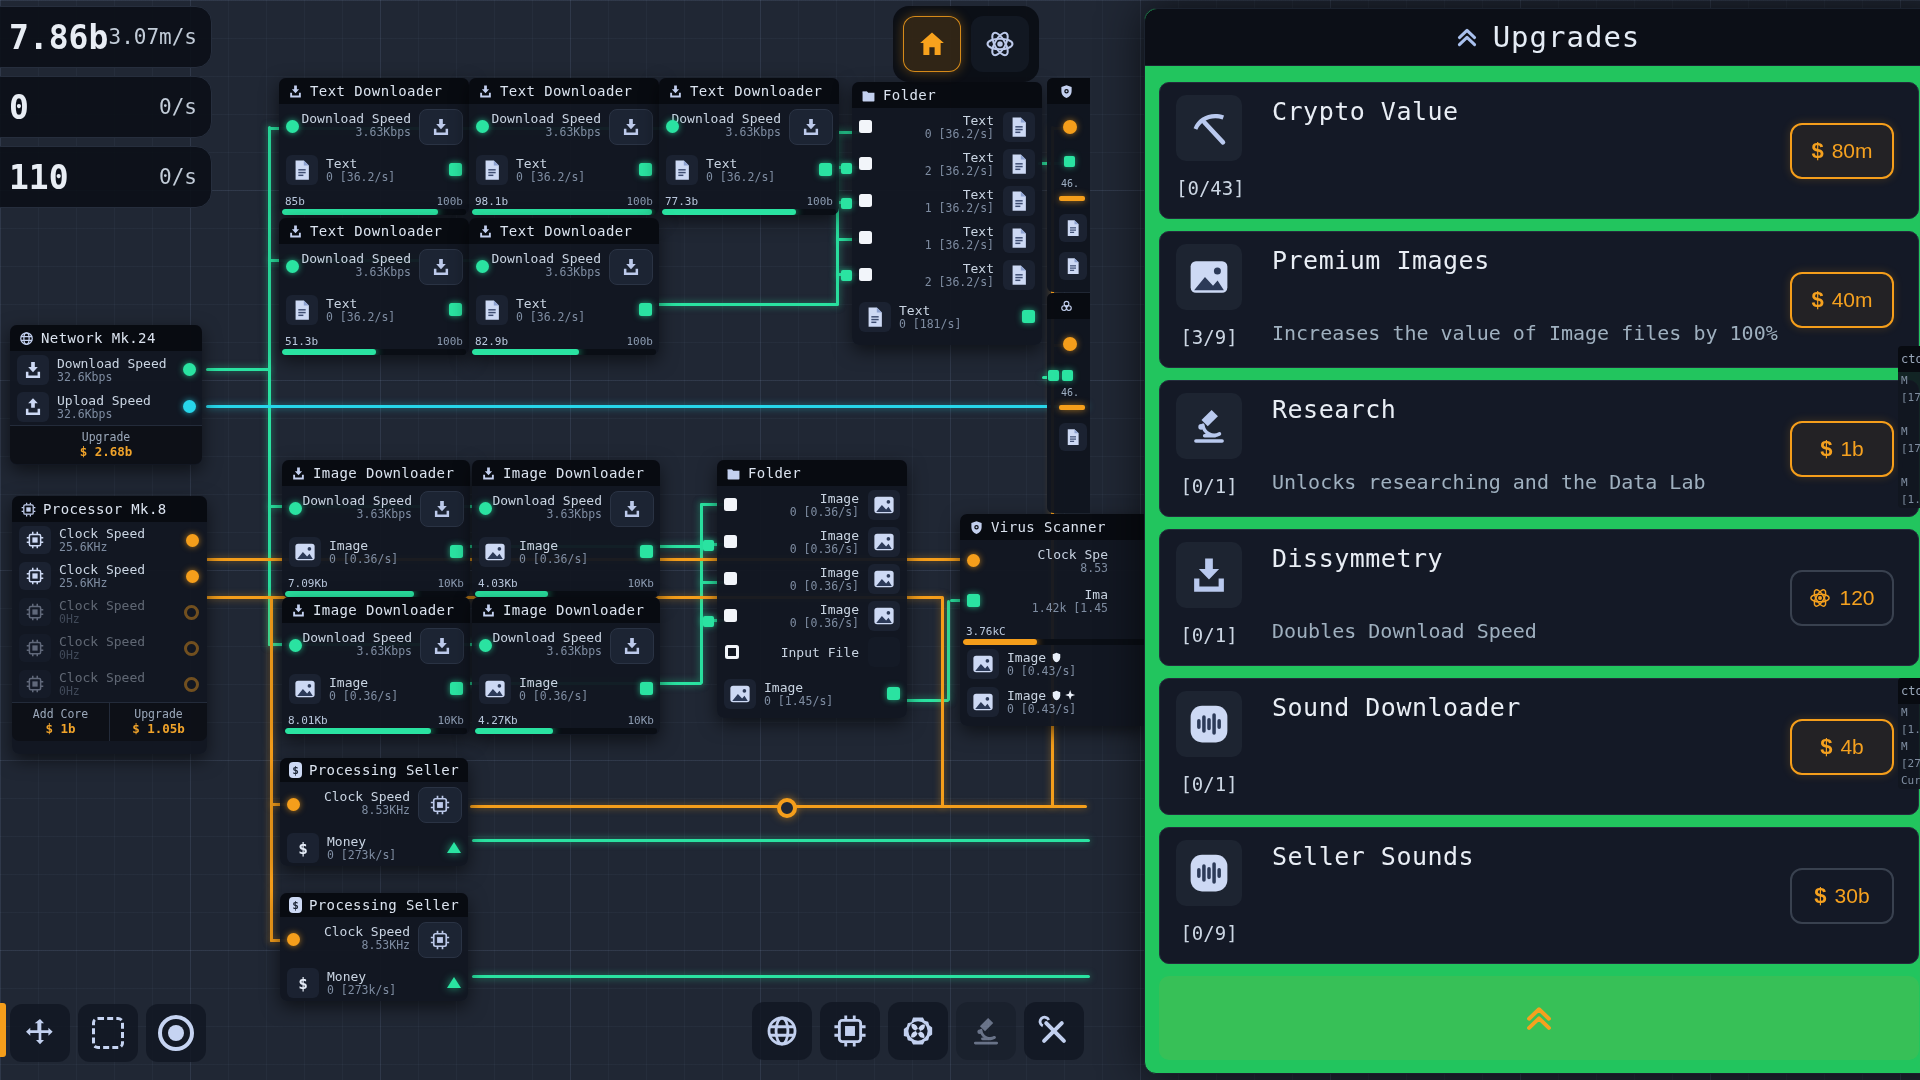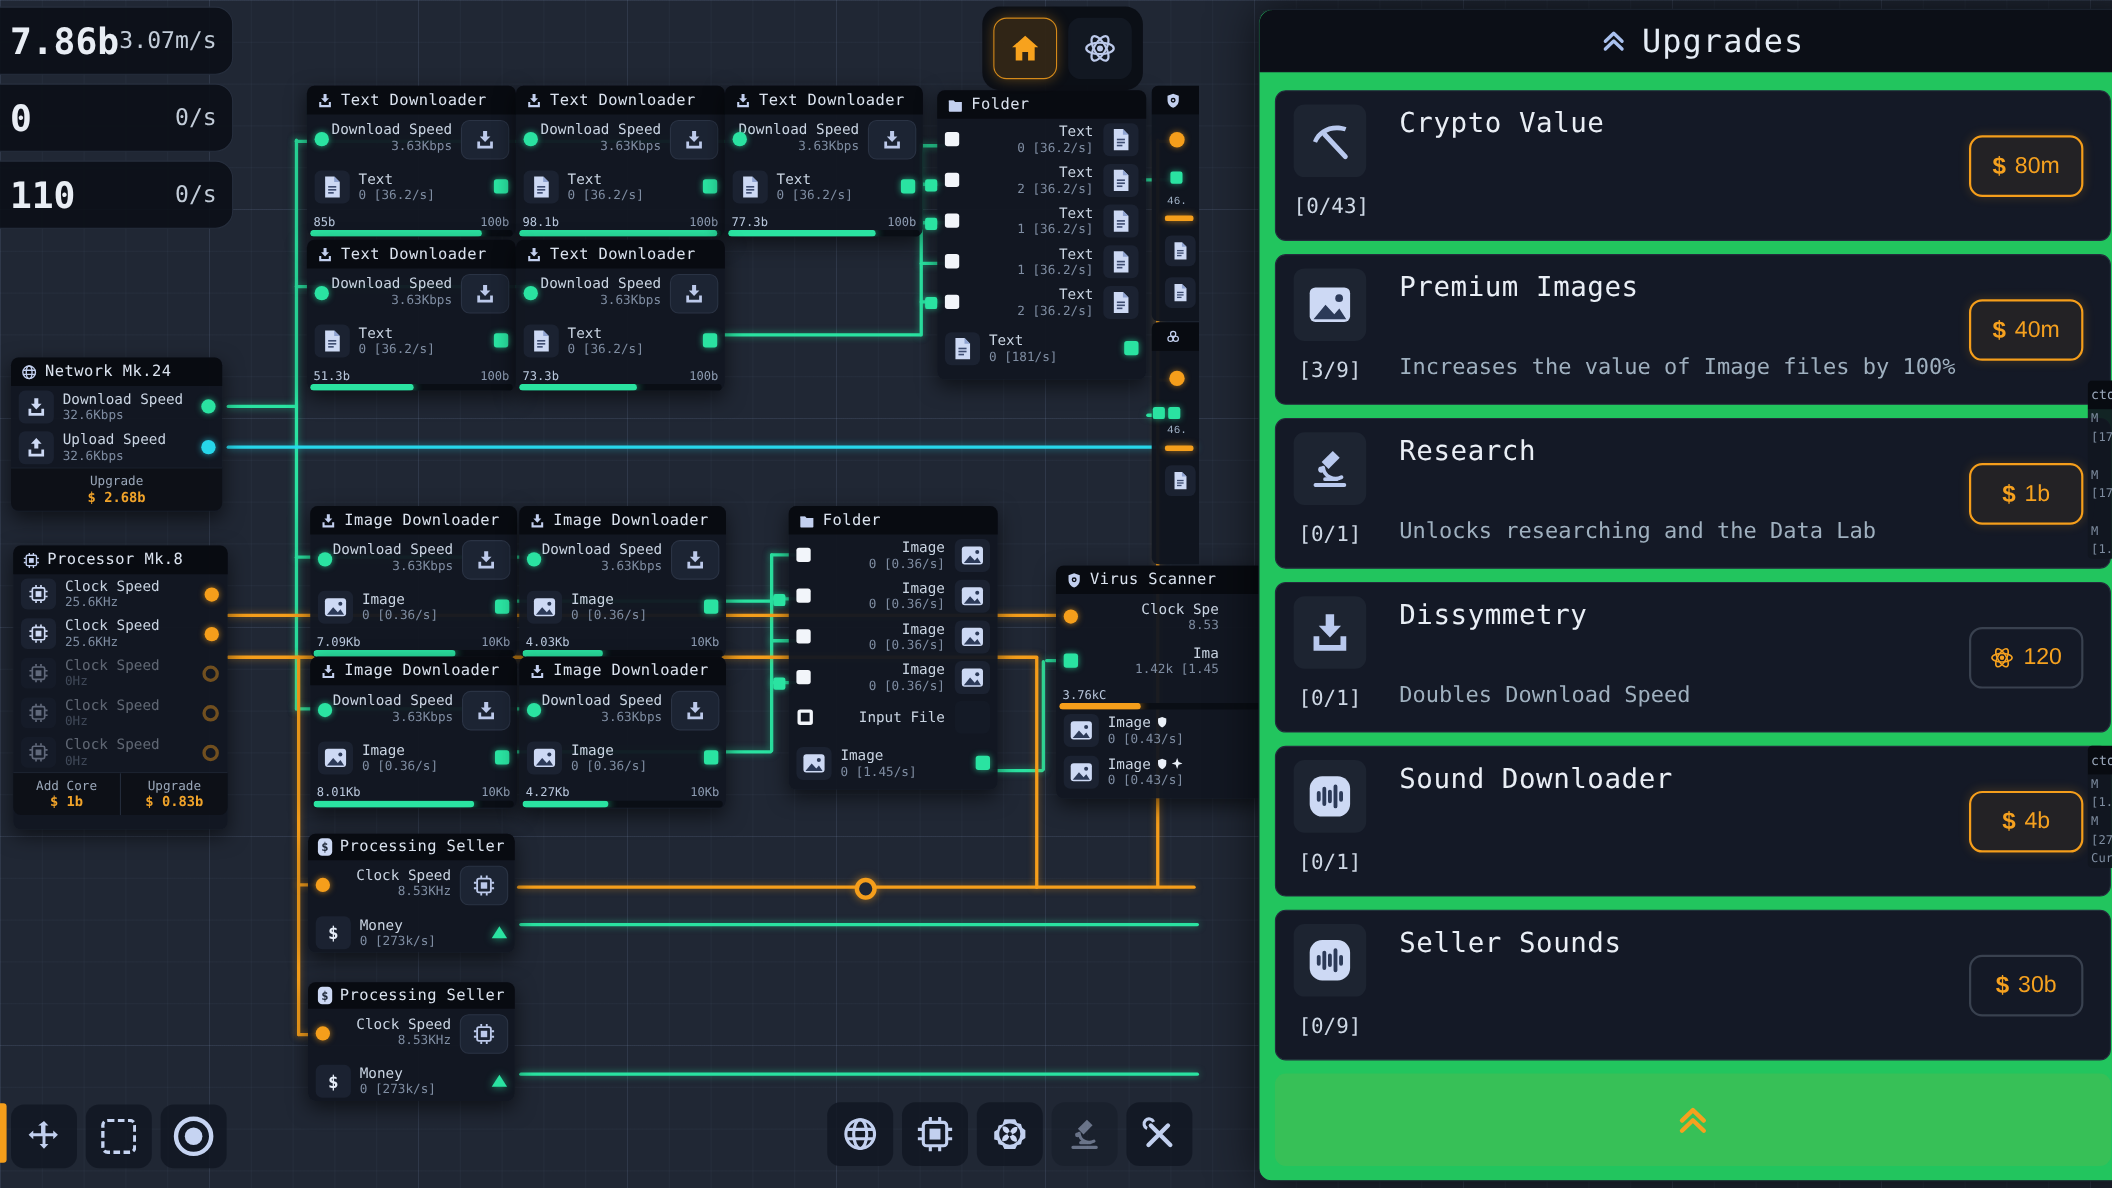--- a/index.html
+++ b/index.html
@@ -75,21 +75,21 @@
           border-radius:0 0 7px 7px;}
   .n-foot .cell{flex:1;text-align:center;padding:4px 0 5px;}
   .n-foot .cell+.cell{border-left:1px solid #232b3a;}
   .n-foot .fl{font-size:11.5px;color:#9aa7b9;}
   .n-foot .fp{font-size:12.5px;font-weight:bold;color:#f0a32a;}
   .badge{margin-left:5px;color:#e9eff8;vertical-align:-1px;}
   .star4{display:inline-block;width:10px;height:10px;margin-left:3px;background:#e9eff8;
          clip-path:polygon(50% 0,63% 37%,100% 50%,63% 63%,50% 100%,37% 63%,0 50%,37% 37%);}
   
   .sliver{position:absolute;z-index:2;background:rgba(16,21,31,.97);border-radius:6px 0 0 6px;
-          overflow:hidden;font-family:Liberation Mono, monospace;}
+          overflow:hidden;}
   .sliver .sh{height:26px;background:rgba(8,11,17,.95);display:flex;align-items:center;padding-left:12px;color:#c3d0ef;}
   .sliver .sbarlab{position:absolute;left:14px;font-size:10px;color:#9fb0c4;}
   .sliver .sbar{position:absolute;left:12px;width:26px;height:5px;border-radius:2px;background:#f59e1b;box-shadow:0 0 7px rgba(245,158,27,.7);}
   .sliver .stile{position:absolute;left:12px;width:28px;height:28px;border-radius:6px;background:#1b2231;
           display:flex;align-items:center;justify-content:center;color:#cdd9f4;}
   
   .resbox{position:absolute;left:-30px;width:242px;height:62px;border-radius:16px;
           background:rgba(11,15,23,.9);border:1px solid #262e3d;z-index:5;
           display:flex;align-items:center;justify-content:space-between;padding:0 14px 0 38px;box-sizing:border-box;}
   .resbox .rv{font-size:33px;font-weight:bold;color:#e8edf4;}
@@ -475,21 +475,21 @@
               <use href="#i-file"></use>
             </svg>
           </span>
           <div class="txt-l">
             <div class="lbl">Text</div>
             <div class="val">0 [36.2/s]</div>
           </div>
           <span class="p sq pg" style="right: 7px; top: 13px;"></span>
         </div>
         <div class="plab">
-          <span class="lv">73.3b</span>
+          <span class="lv">82.9b</span>
           <span>100b</span>
         </div>
         <div class="pbar">
           <i class="g" style="width: 58%;"></i>
         </div>
       </div>
       <div class="node" style="left: 852px; top: 82px; width: 190px; height: 263px;">
         <div class="n-head">
           <svg width="15" height="15">
             <use href="#i-folder"></use>
@@ -903,21 +903,21 @@
           </div>
           <span class="p ring" style="right: 8px; top: 11px;"></span>
         </div>
         <div class="n-foot">
           <div class="cell">
             <div class="fl">Add Core</div>
             <div class="fp">$ 1b</div>
           </div>
           <div class="cell">
             <div class="fl">Upgrade</div>
-            <div class="fp">$ 0.83b</div>
+            <div class="fp">$ 1.05b</div>
           </div>
         </div>
       </div>
       <div class="node" style="left: 280px; top: 758px; width: 188px; height: 108px;">
         <div class="n-head" style="height: 24px;">
           <span class="hicon-dollar">$</span>
           <div class="t">Processing Seller</div>
         </div>
         <div class="row r-speed">
           <span class="p dot po" style="left: 7px; top: 16px;"></span>

